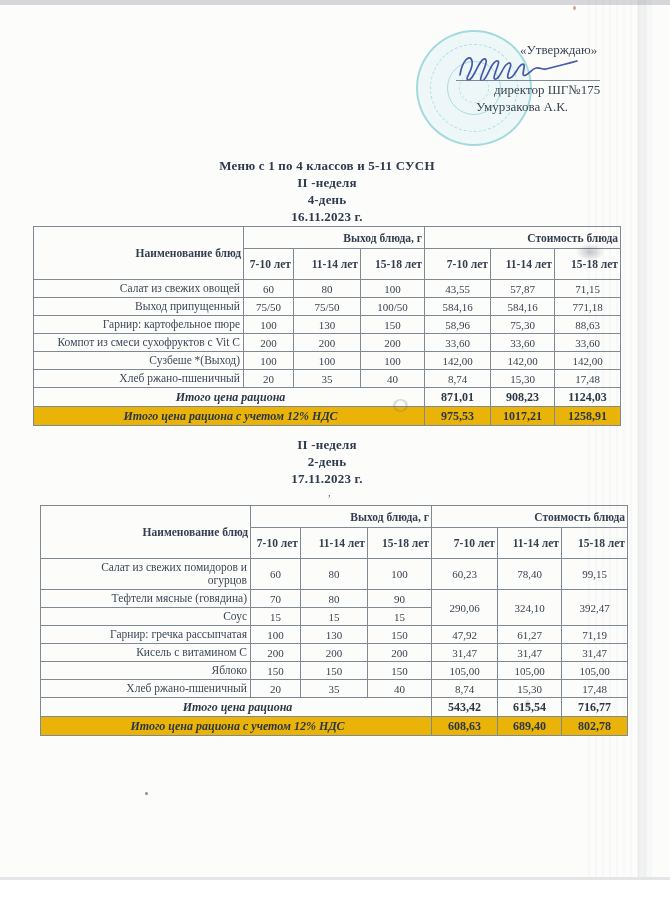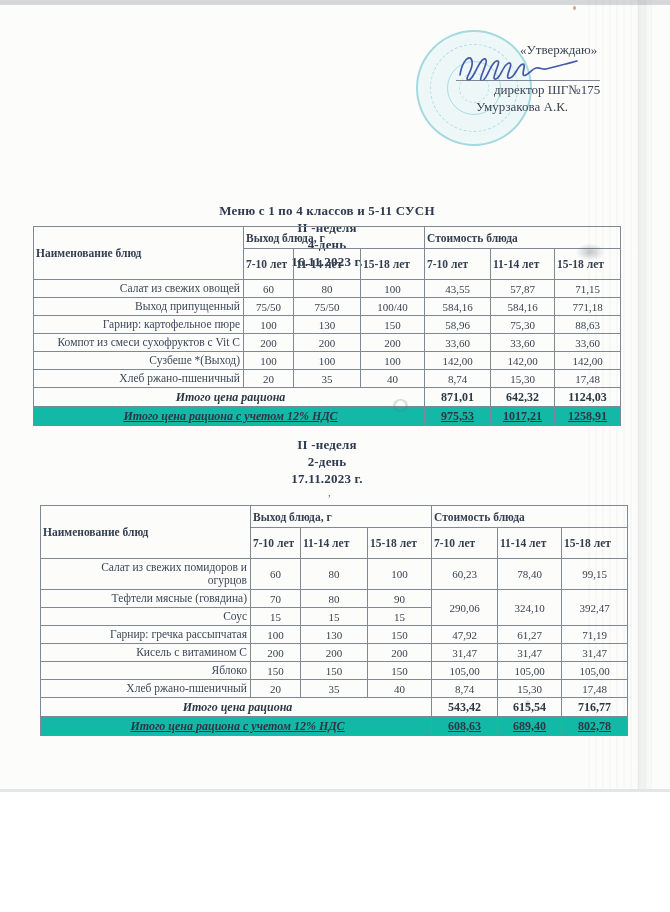--- a/index.html
+++ b/index.html
@@ -1,17 +1,17 @@
 <!DOCTYPE html>
 <html><head>
 <meta charset="utf-8">
 <style>
   html,body{margin:0;padding:0;background:#ffffff;}
   .page{
-    position:relative;width:670px;height:792px;overflow:hidden;
+    position:relative;width:670px;height:880px;overflow:hidden;
     background:#fcfcfb;
     font-family:"Liberation Serif","DejaVu Serif",serif;
     color:#3d4857;
   }
   
   .top-strip{position:absolute;left:0;top:0;width:670px;height:5px;background:#d6d7d9;}
   .bottom-strip{position:absolute;left:0;bottom:0;width:670px;height:3px;background:#e4e5e6;}
   .right-noise{
     position:absolute;left:588px;top:0;width:64px;height:912px;
     background:repeating-linear-gradient(90deg,rgba(120,140,150,0.08) 0 2px,rgba(120,140,150,0) 2px 7px);
@@ -32,44 +32,44 @@
   .stamp .ring2{position:absolute;inset:29px;border-radius:50%;border:1.5px solid rgba(86,188,199,0.45);}
   .stamp .ring3{position:absolute;inset:41px;border-radius:50%;border:1px dashed rgba(86,188,199,0.35);}
   .signature{position:absolute;left:456px;top:49px;width:128px;height:32px;}
   .sig-underline{position:absolute;left:456px;top:80px;width:144px;height:1px;background:#6a7685;opacity:.85;}
   .approve-quote{position:absolute;left:520px;top:42px;font-size:13px;color:#3a4555;}
   .approve-role{position:absolute;left:494px;top:82px;font-size:13px;color:#3a4555;}
   .approve-name{position:absolute;left:476px;top:99px;font-size:13px;color:#3a4555;}
   
   .title-block{position:absolute;left:0;width:654px;text-align:center;font-weight:bold;
     font-size:13px;line-height:17px;color:#2e3a4e;letter-spacing:.2px;}
-  .tb1{top:157px;margin-top:45px;}
+  .tb1{top:157px;}
   .tb2{top:436px;}
   .apostrophe{position:absolute;left:328px;top:486px;font-size:11px;color:#5a6370;}
   
   table.menu{
     position:absolute;border-collapse:collapse;table-layout:fixed;width:587px;
     background:transparent;
   }
   #table1{left:33px;top:226px;}
   #table2{left:40px;top:505px;}
   table.menu th, table.menu td{
     border:1px solid #7f8994;vertical-align:middle;overflow:hidden;
     padding:0 3px;
   }
-  table.menu th{font-weight:bold;font-size:11.5px;color:#333e4f;text-align:left;padding:1px 2px;}
+  table.menu th{font-weight:bold;font-size:11.5px;color:#333e4f;text-align:right;padding:1px 2px;}
   tr.group-row th{height:19px;}
   tr.sub-row th{height:28px;line-height:12px;}
   td.name{font-size:11.5px;text-align:right;padding-left:6px;color:#3d4857;height:17px;line-height:13px;}
   td.num{font-size:11px;text-align:center;color:#39434f;}
   tr.tall td{height:30px;}
   tr.total-row td{height:18px;}
   tr.total-row td.tname{font-weight:bold;font-style:italic;font-size:12px;text-align:center;padding-left:6px;color:#2c3744;}
   tr.total-row td.num{font-weight:bold;font-size:12px;color:#2c3744;}
-  tr.shaded td{background:#14b8a6;text-decoration:underline;}
+  tr.shaded td{background:#eab308;}
   
   .smudge-header{
     position:absolute;left:570px;top:240px;width:40px;height:24px;border-radius:50%;
     background:radial-gradient(closest-side,rgba(60,70,85,.30),rgba(60,70,85,0) 72%);
   }
   .smudge-ring{
     position:absolute;left:392px;top:399px;width:17px;height:13px;border-radius:50%;
     background:radial-gradient(circle,rgba(100,110,120,0) 38%,rgba(100,110,120,.28) 55%,rgba(100,110,120,0) 78%);
   }
   .smudge-dot{position:absolute;left:145px;top:792px;width:3px;height:3px;background:#8a8f96;border-radius:50%;}
@@ -138,21 +138,21 @@
           <td class="num">80</td>
           <td class="num">100</td>
           <td class="num">43,55</td>
           <td class="num">57,87</td>
           <td class="num">71,15</td>
         </tr>
         <tr>
           <td class="name">Выход припущенный</td>
           <td class="num">75/50</td>
           <td class="num">75/50</td>
-          <td class="num">100/40</td>
+          <td class="num">100/50</td>
           <td class="num">584,16</td>
           <td class="num">584,16</td>
           <td class="num">771,18</td>
         </tr>
         <tr>
           <td class="name">Гарнир:  картофельное пюре</td>
           <td class="num">100</td>
           <td class="num">130</td>
           <td class="num">150</td>
           <td class="num">58,96</td>
@@ -182,21 +182,21 @@
           <td class="num">20</td>
           <td class="num">35</td>
           <td class="num">40</td>
           <td class="num">8,74</td>
           <td class="num">15,30</td>
           <td class="num">17,48</td>
         </tr>
         <tr class="total-row">
           <td class="tname" colspan="4">Итого цена рациона</td>
           <td class="num">871,01</td>
-          <td class="num">642,32</td>
+          <td class="num">908,23</td>
           <td class="num">1124,03</td>
         </tr>
         <tr class="total-row shaded">
           <td class="tname" colspan="4">Итого цена рациона с учетом 12% НДС</td>
           <td class="num">975,53</td>
           <td class="num">1017,21</td>
           <td class="num">1258,91</td>
         </tr>
       </tbody>
     </table>

